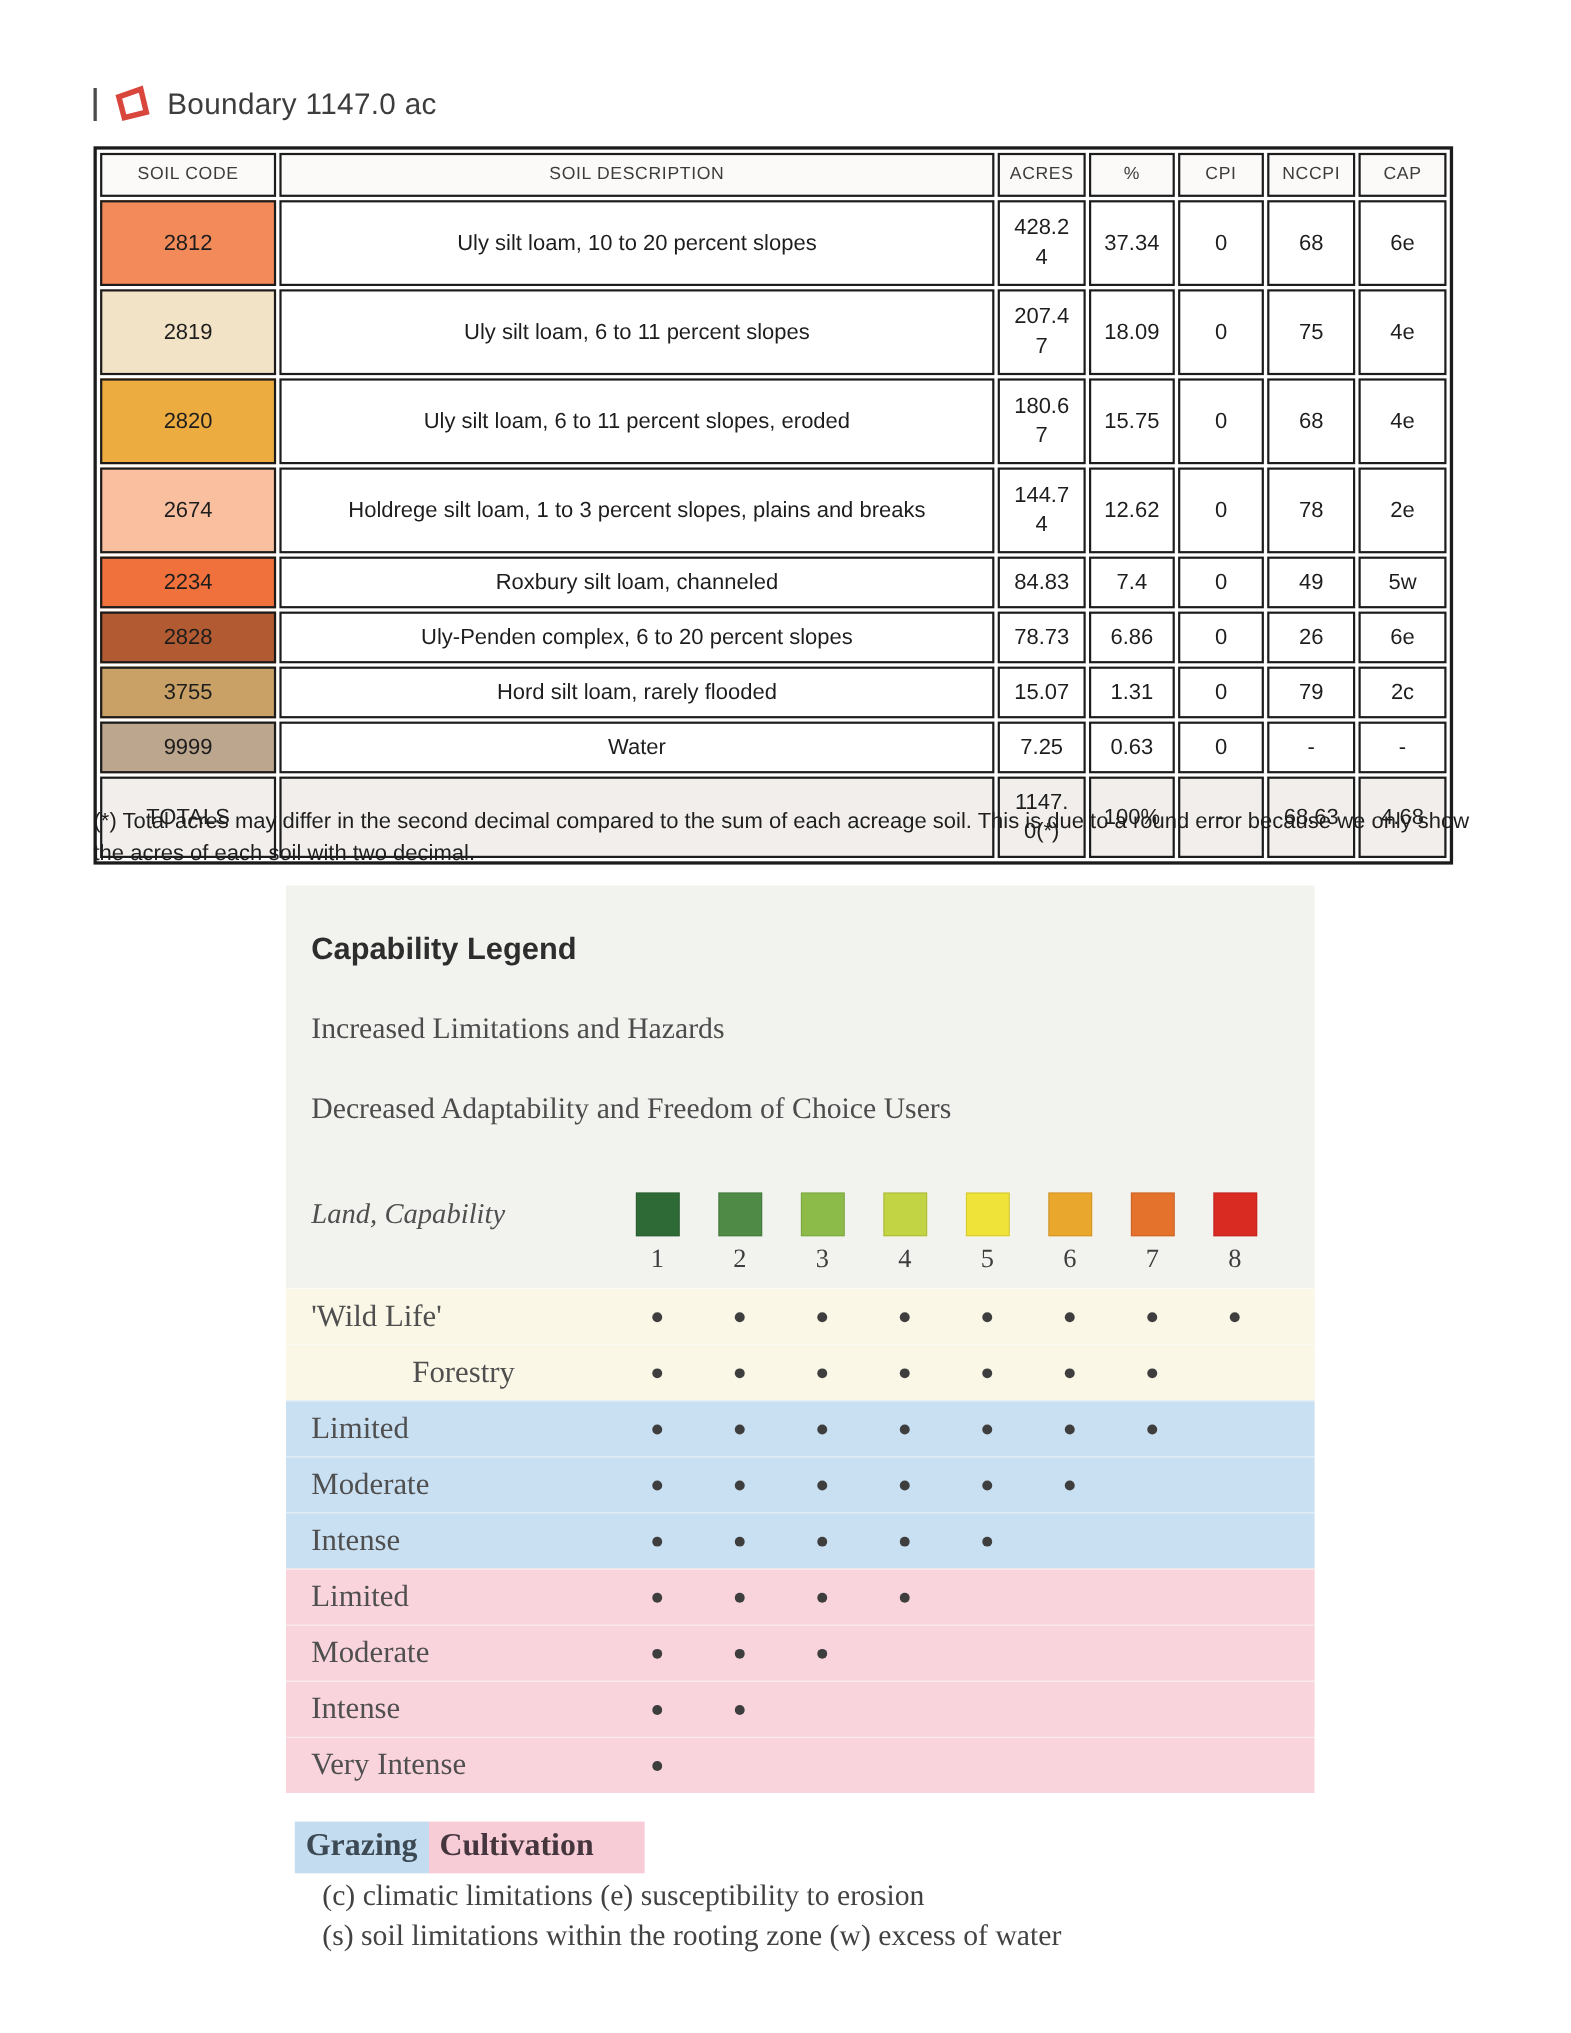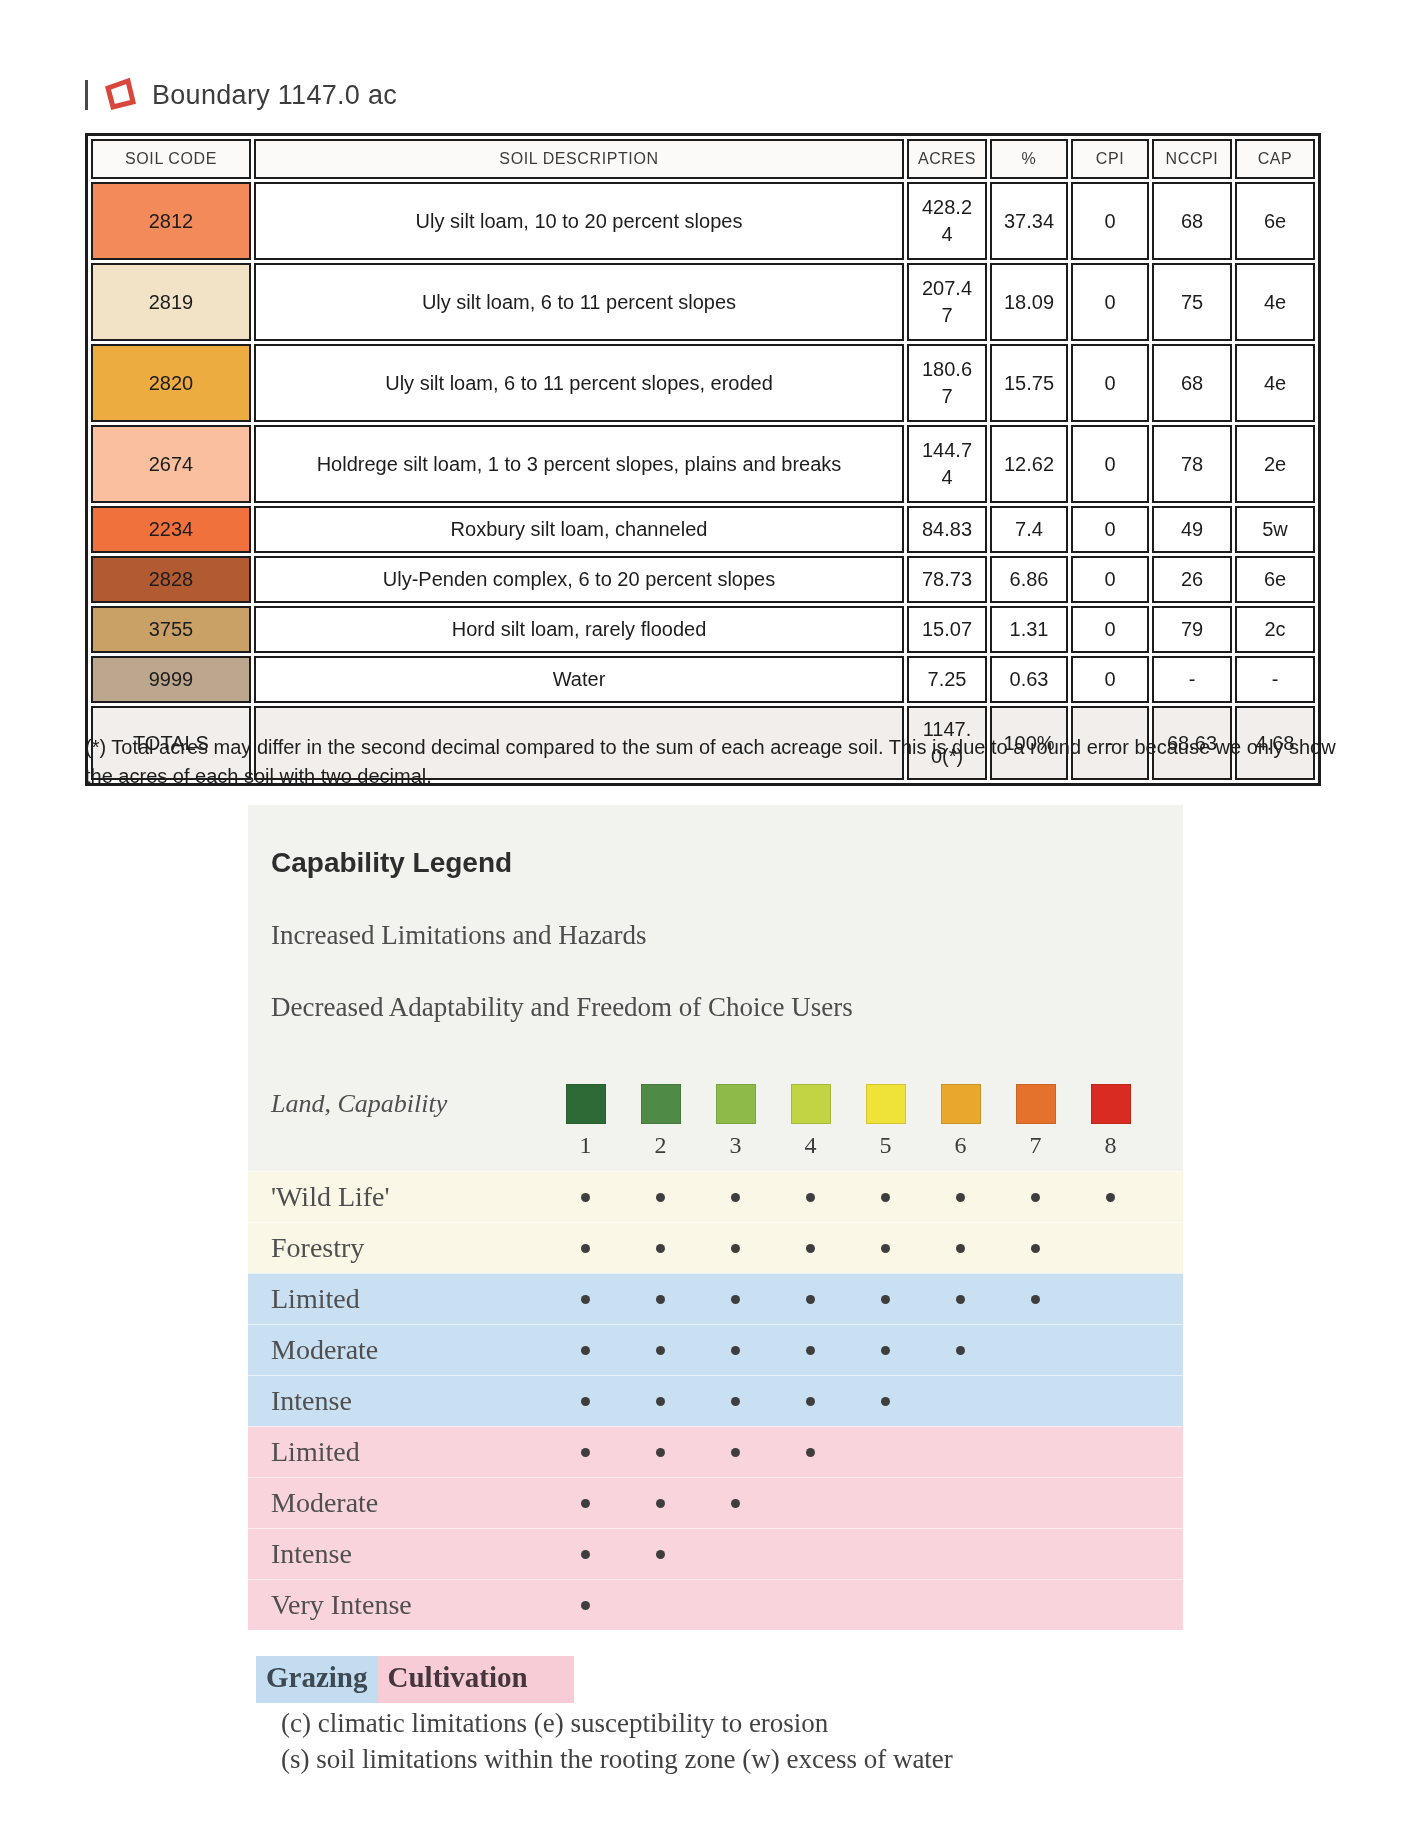--- a/index.html
+++ b/index.html
@@ -23,21 +23,21 @@
   td.desc  { text-align:left; padding-left:13px; }
   .acres-wrap { width:58px; margin:0 auto; word-break:break-all; line-height:1.35; text-align:center; }
   tr.tall td { height:58px; }
   tr.totals td { background:#f1eeeb; height:52px; }
   tr.totals td.code { font-size:20px; color:#202020; }
 
   .tbl-footnote { position:absolute; left:85px; top:733px; width:1278px;
                   font-size:20px; line-height:1.45; color:#1e1e1e; }
 
   
-  .panel { position:absolute; left:248px; top:805px; width:935px; height:767px; background:#f2f2ef; }
+  .panel { position:absolute; left:260px; top:805px; width:935px; height:767px; background:#f2f2ef; }
   .cl-title { margin:42px 0 0 23px; font-size:28px; font-weight:bold; color:#2d2d2d; }
   .cl-sub { margin:41px 0 0 23px; font-family:"Liberation Serif", serif; font-size:27px; color:#4c4c4c; }
 
   .m-row { display:flex; align-items:center; height:50px; }
   .m-label { width:300px; box-sizing:border-box; padding-left:23px;
              font-family:"Liberation Serif", serif; font-size:28px; color:#4f4f4f; }
   .m-cell { width:75px; display:flex; justify-content:center; align-items:center; }
   .m-squares { margin-top:60px; height:42px;font-style:italic; }
   .m-squares .m-label { font-size:26px; }
   .cl-square { width:40px; height:40px; box-shadow:inset 0 0 0 1px rgba(0,0,0,0.12); }
@@ -263,21 +263,21 @@
           <div class="m-cell">
             <div class="dot"></div>
           </div>
           <div class="m-cell">
             <div class="dot"></div>
           </div>
           <div class="m-cell">
             <div class="dot"></div>
           </div>
         </div>
-        <div class="m-row m-dotrow" style="background: rgb(250, 247, 230);">
+        <div class="m-row m-dotrow" style="background: rgb(250, 247, 230); text-align: center;">
           <div class="m-label">Forestry</div>
           <div class="m-cell">
             <div class="dot"></div>
           </div>
           <div class="m-cell">
             <div class="dot"></div>
           </div>
           <div class="m-cell">
             <div class="dot"></div>
           </div>

